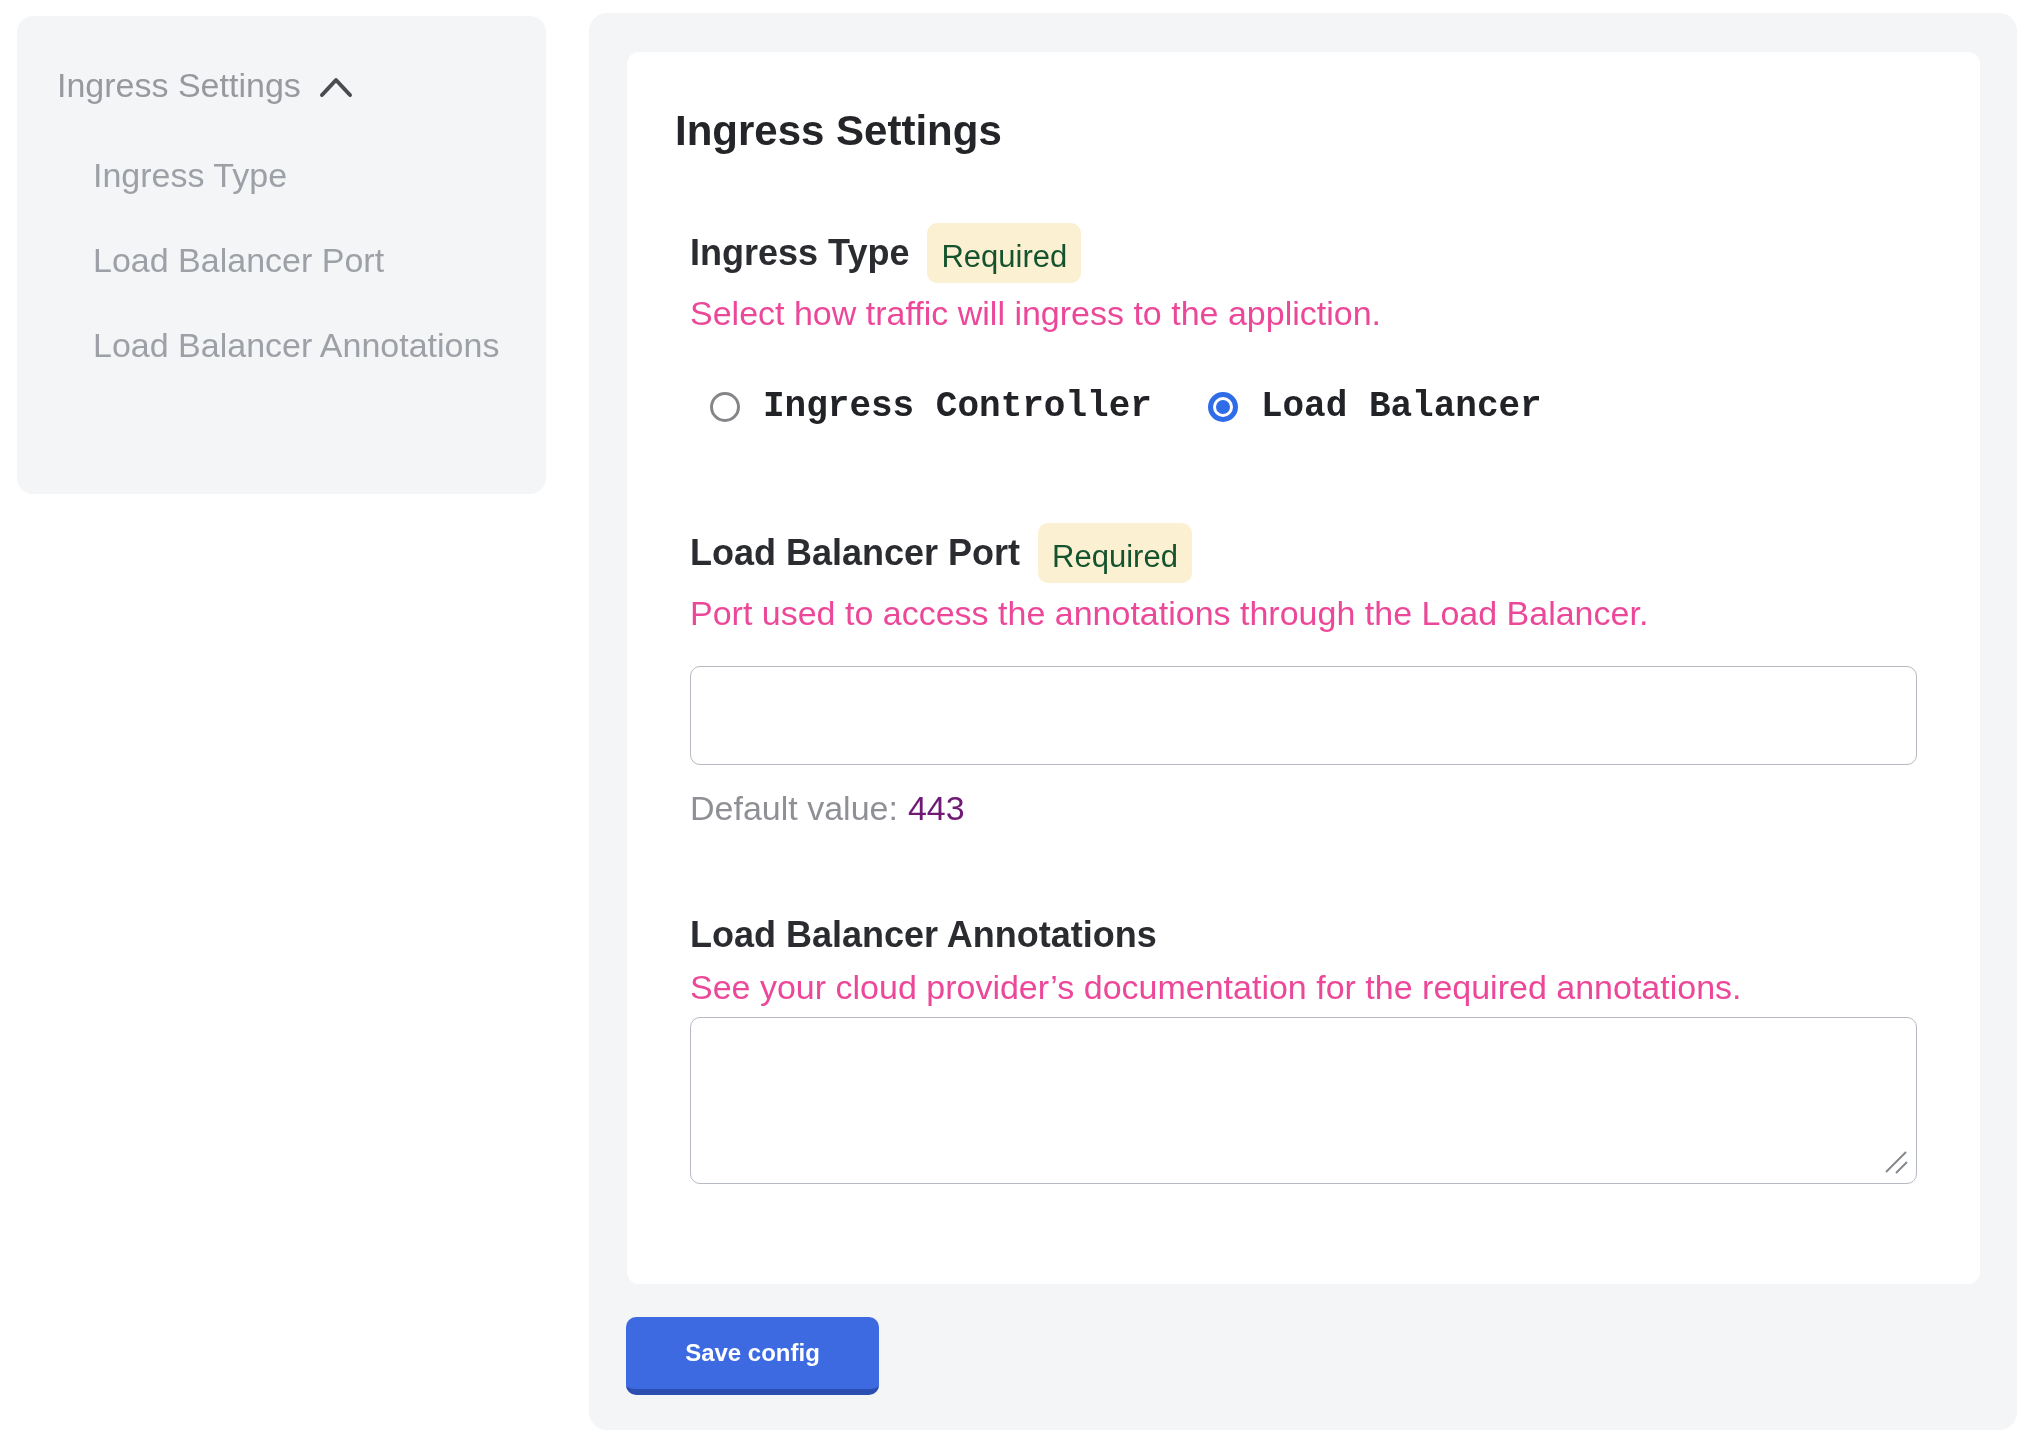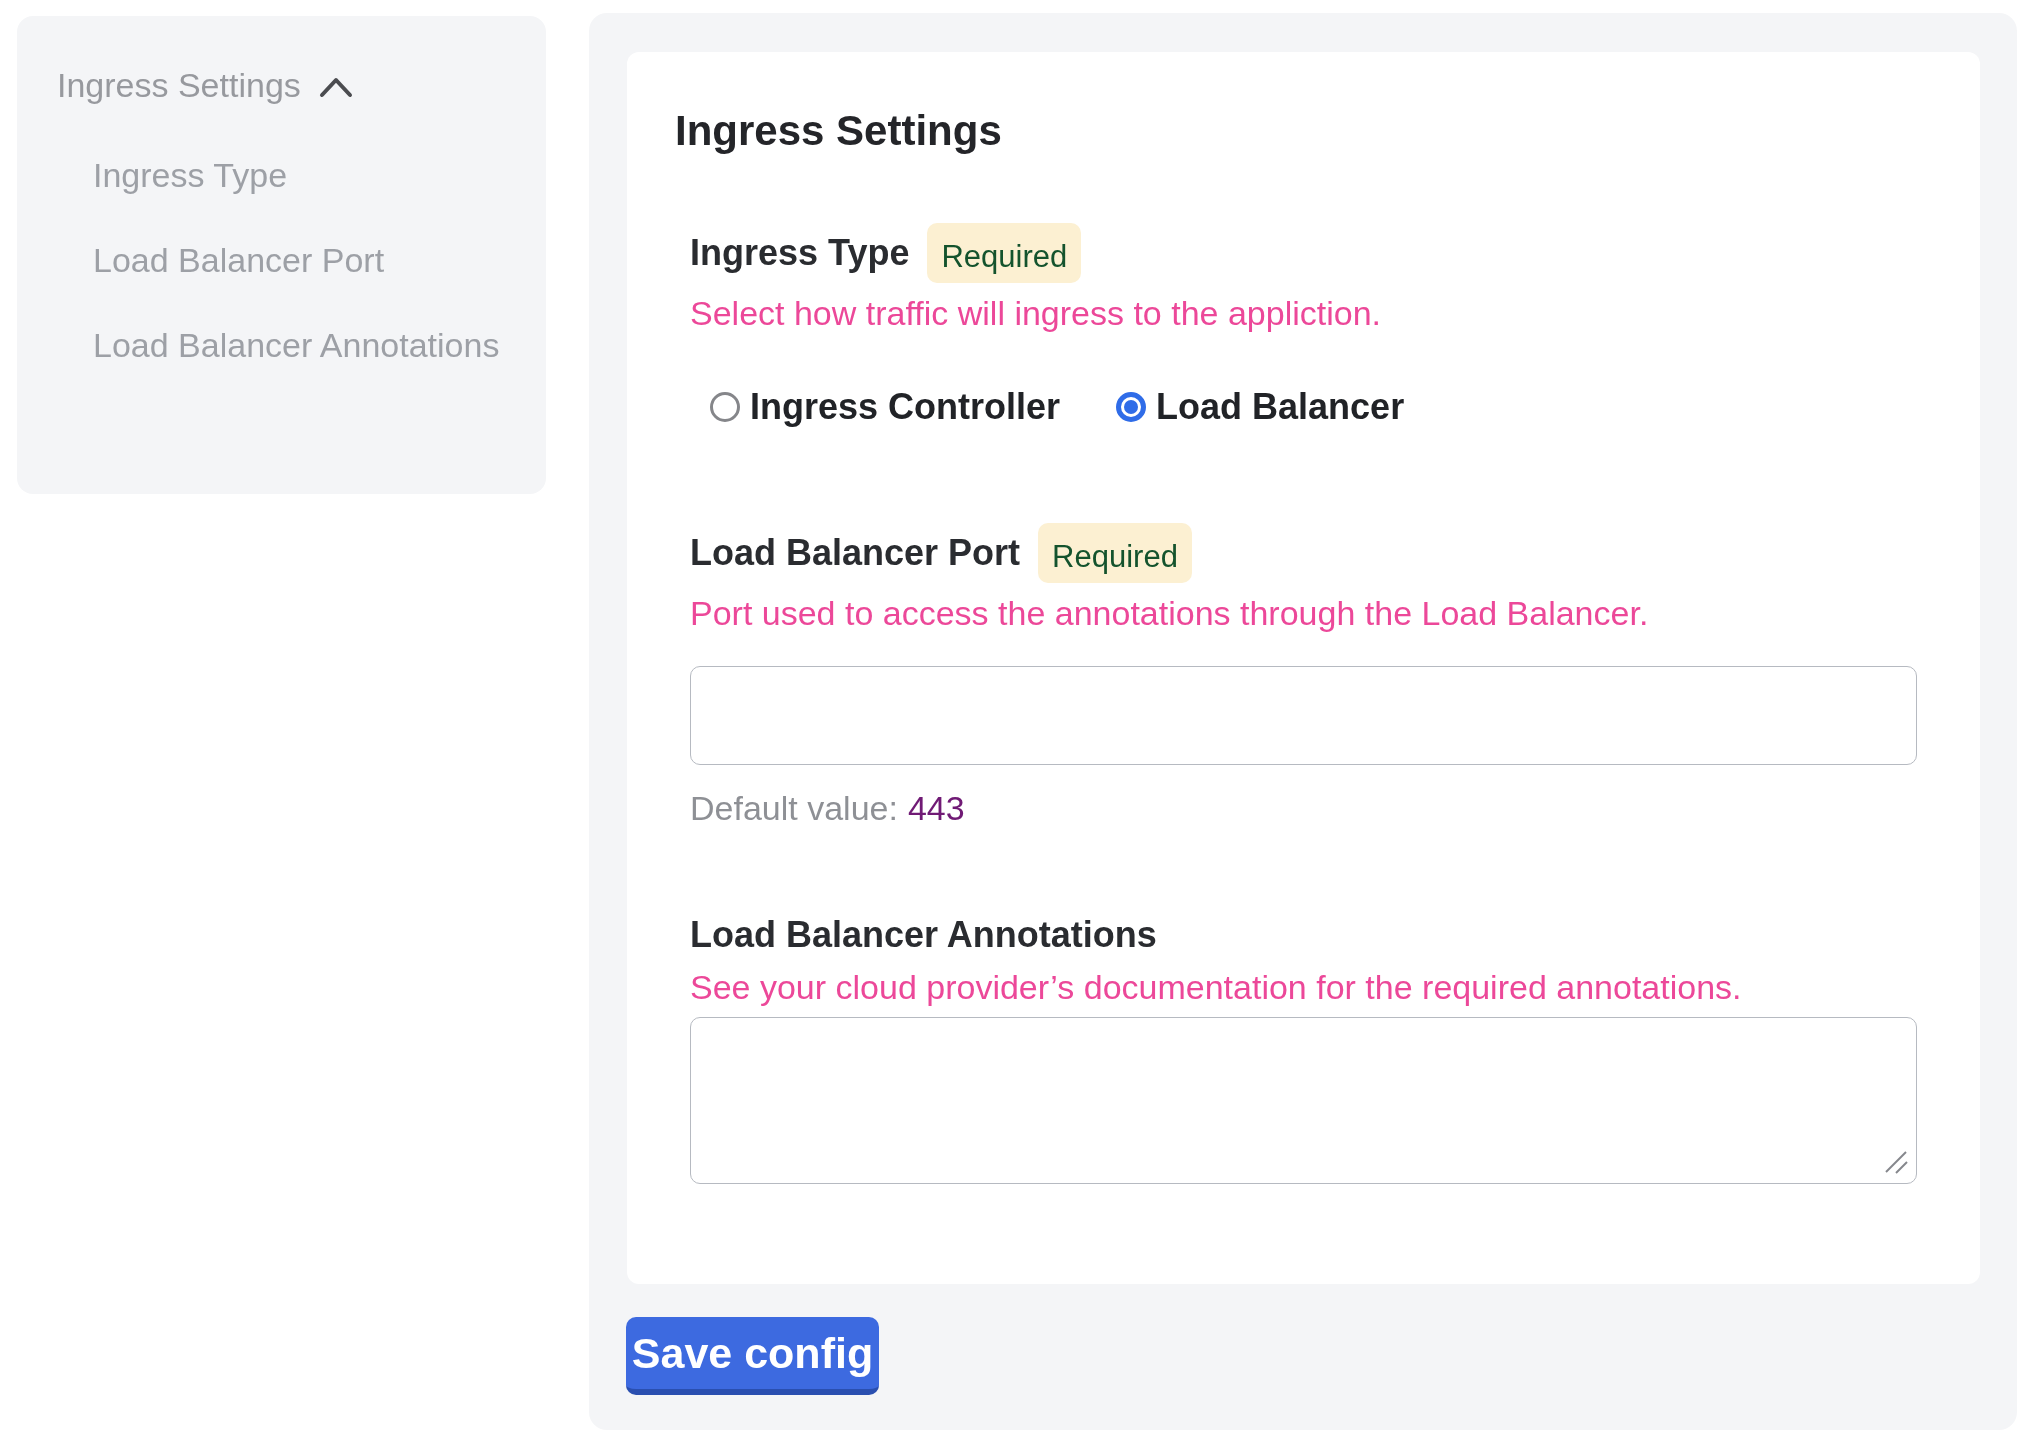--- a/index.html
+++ b/index.html
@@ -92,21 +92,21 @@
   .sec-lb-port { margin-top: 96px; }
   .sec-lb-annotations { margin-top: 85px; }
 
   
   .radio-row {
     margin: 54px 0 0 20px;
     display: flex; align-items: center;
     column-gap: 56px;
     height: 40px;
   }
-  .radio-group { display: flex; align-items: center; gap: 10px; cursor: pointer; }
+  .radio-group { display: flex; align-items: center; gap: 23px; cursor: pointer; font-family: Liberation Mono, monospace; }
   .radio {
     width: 30px; height: 30px;
     border-radius: 50%;
     border: 3px solid #85868a;
     background: #ffffff;
     position: relative;
     flex: 0 0 auto;
   }
   .radio.selected {
     border: 5px solid #2f6ce8;
@@ -173,21 +173,21 @@
   
   .save-btn {
     position: absolute;
     left: 37px; top: 1304px;
     width: 253px; height: 78px;
     background: #3d6ae0;
     border: none;
     border-bottom: 6px solid #2a4fb0;
     border-radius: 10px;
     color: #ffffff;
-    font-size: 43px;
+    font-size: 24px;
     font-weight: 700;
     font-family: "Liberation Sans", "DejaVu Sans", sans-serif;
     cursor: pointer;
   }
 </style>
 </head>
 <body>
 
 <nav class="sidebar">
   <div class="sidebar-title-row">

